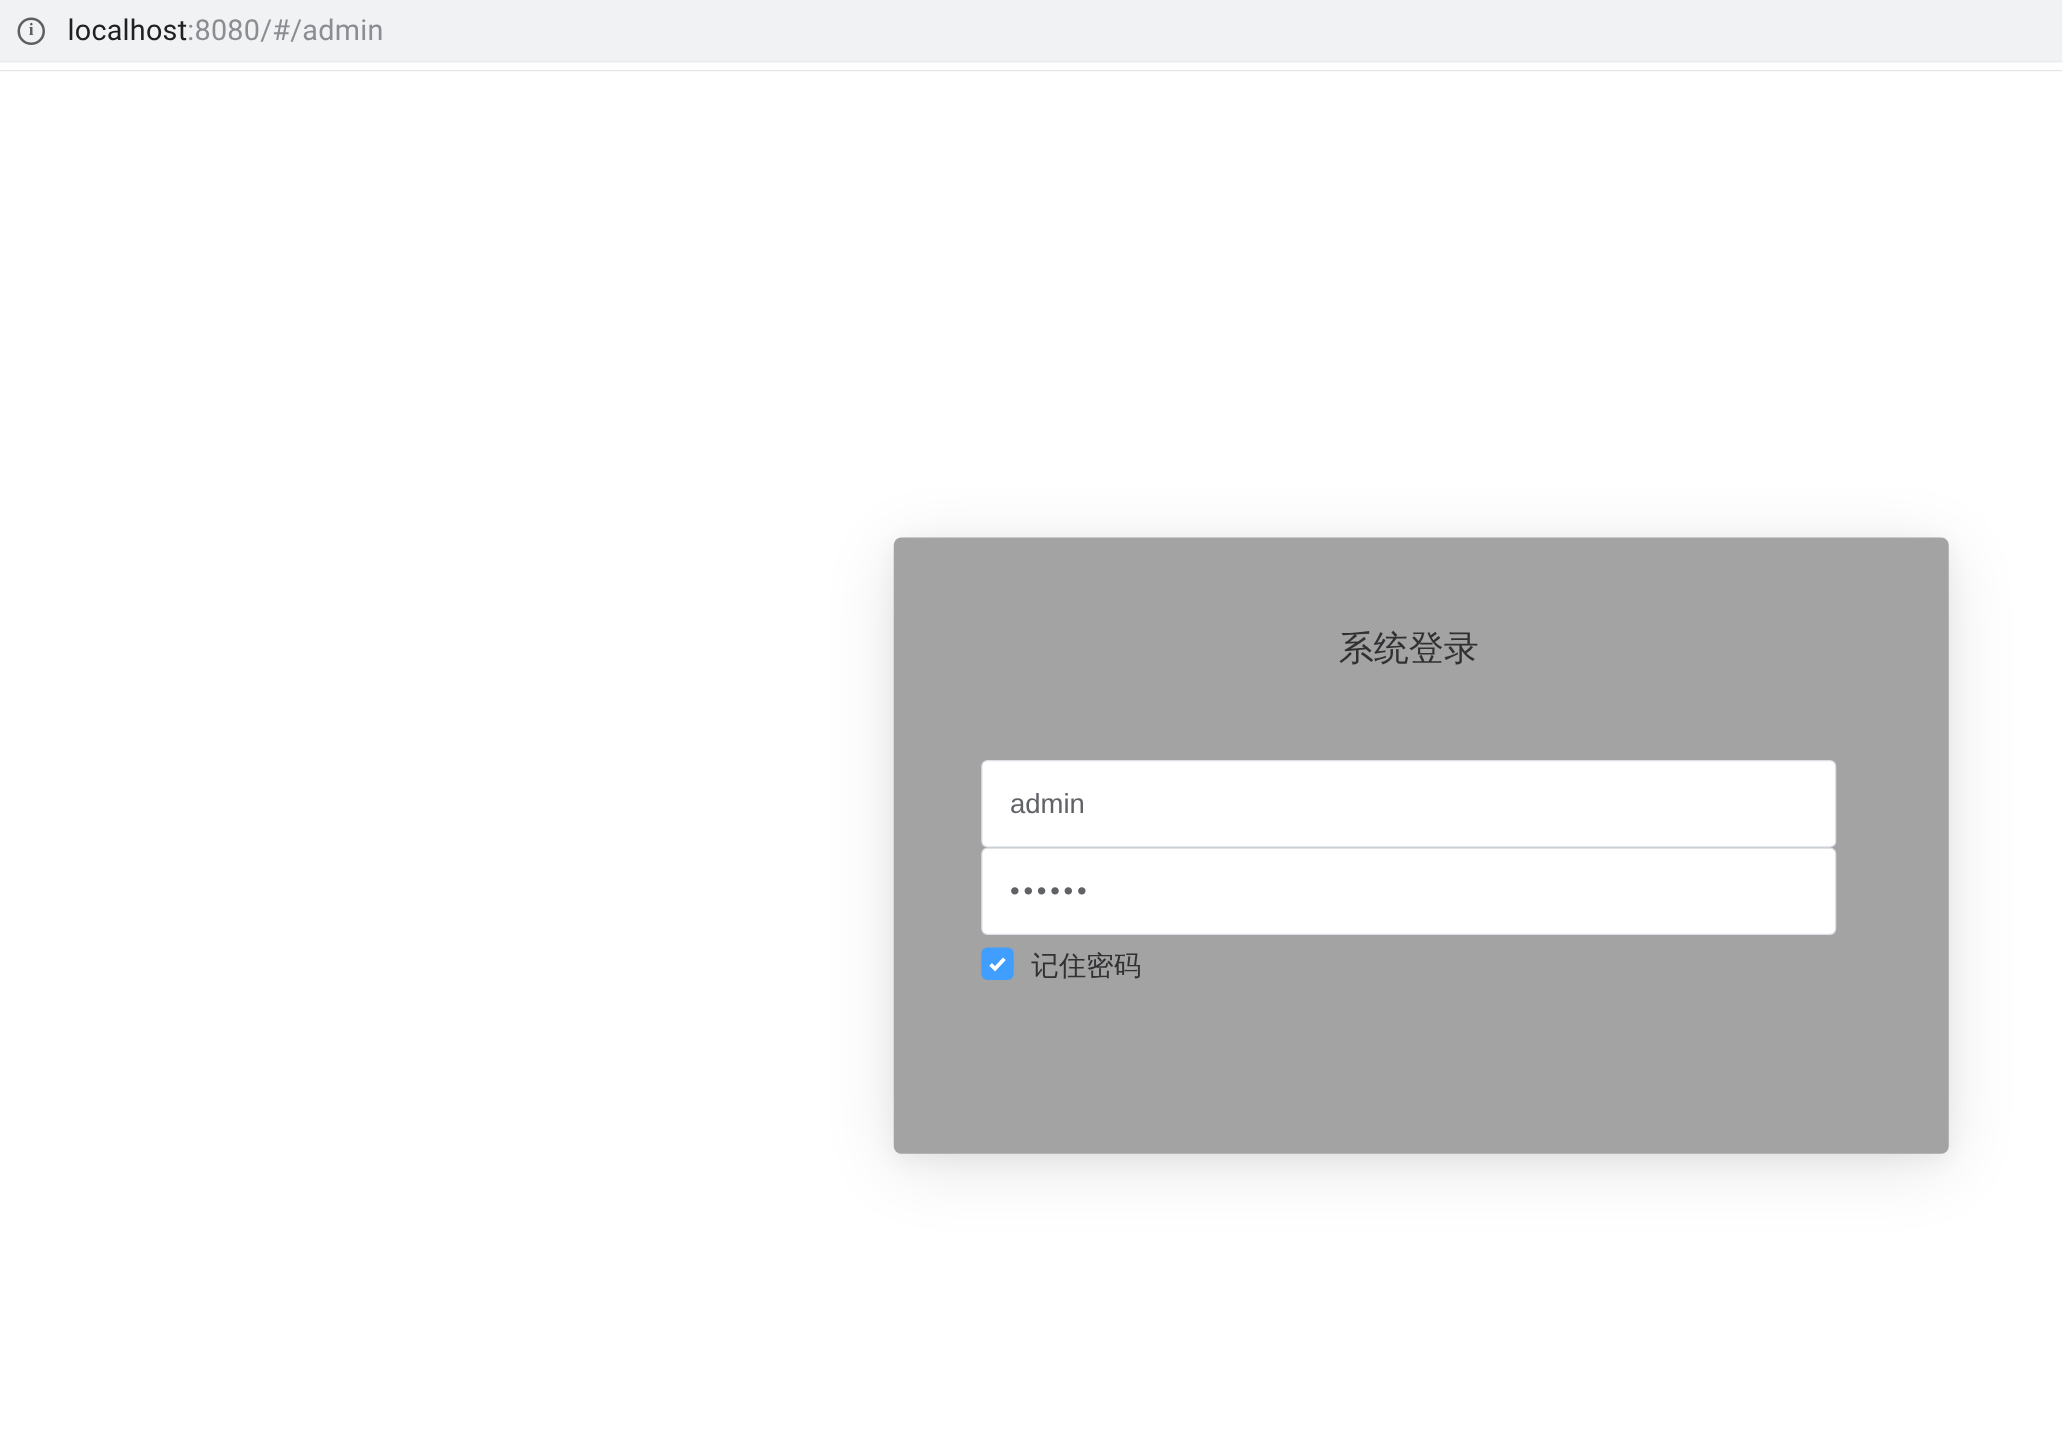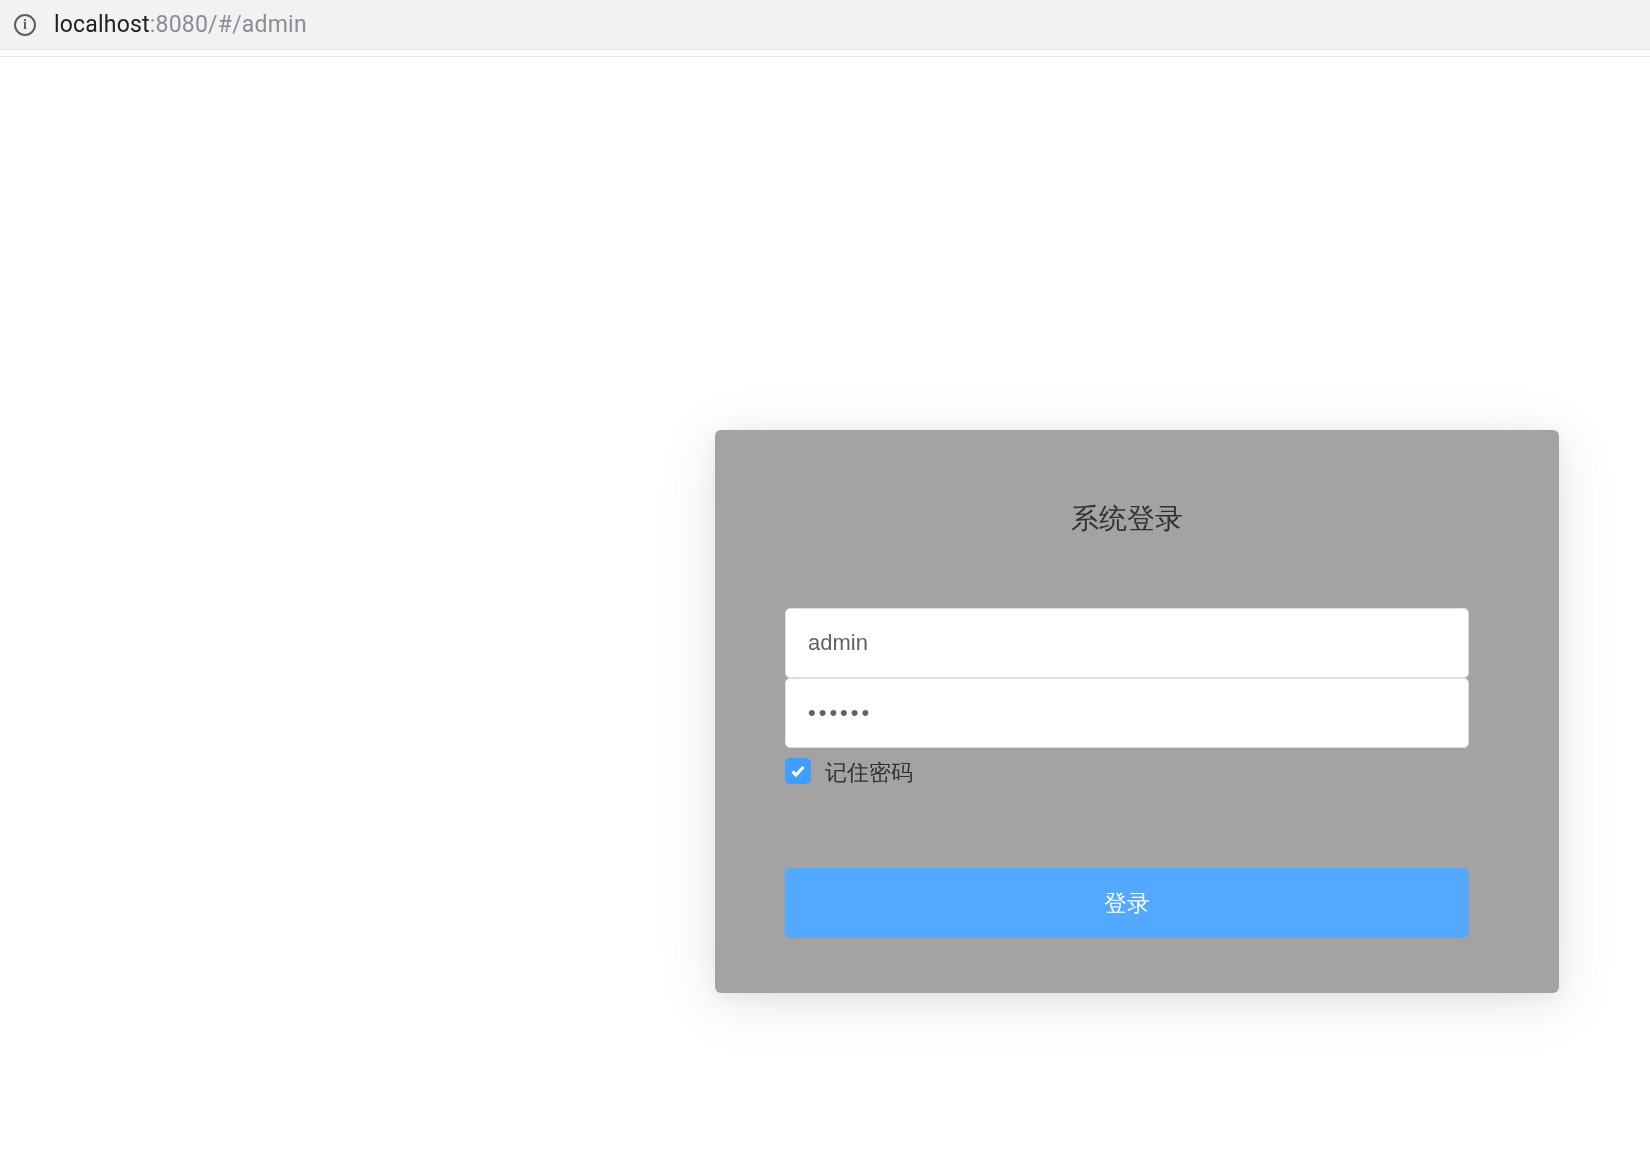--- a/index.html
+++ b/index.html
@@ -152,14 +152,13 @@
 
   <div class="checkbox-row">
     <div class="checkbox">
       <svg viewBox="0 0 16 16">
         <polyline points="2.5,8.5 6,12 13.5,4"></polyline>
       </svg>
     </div>
     <span class="checkbox-label">记住密码</span>
   </div>
 
-  <button class="login-button">登录</button>
 </div>
 
 </body></html>

